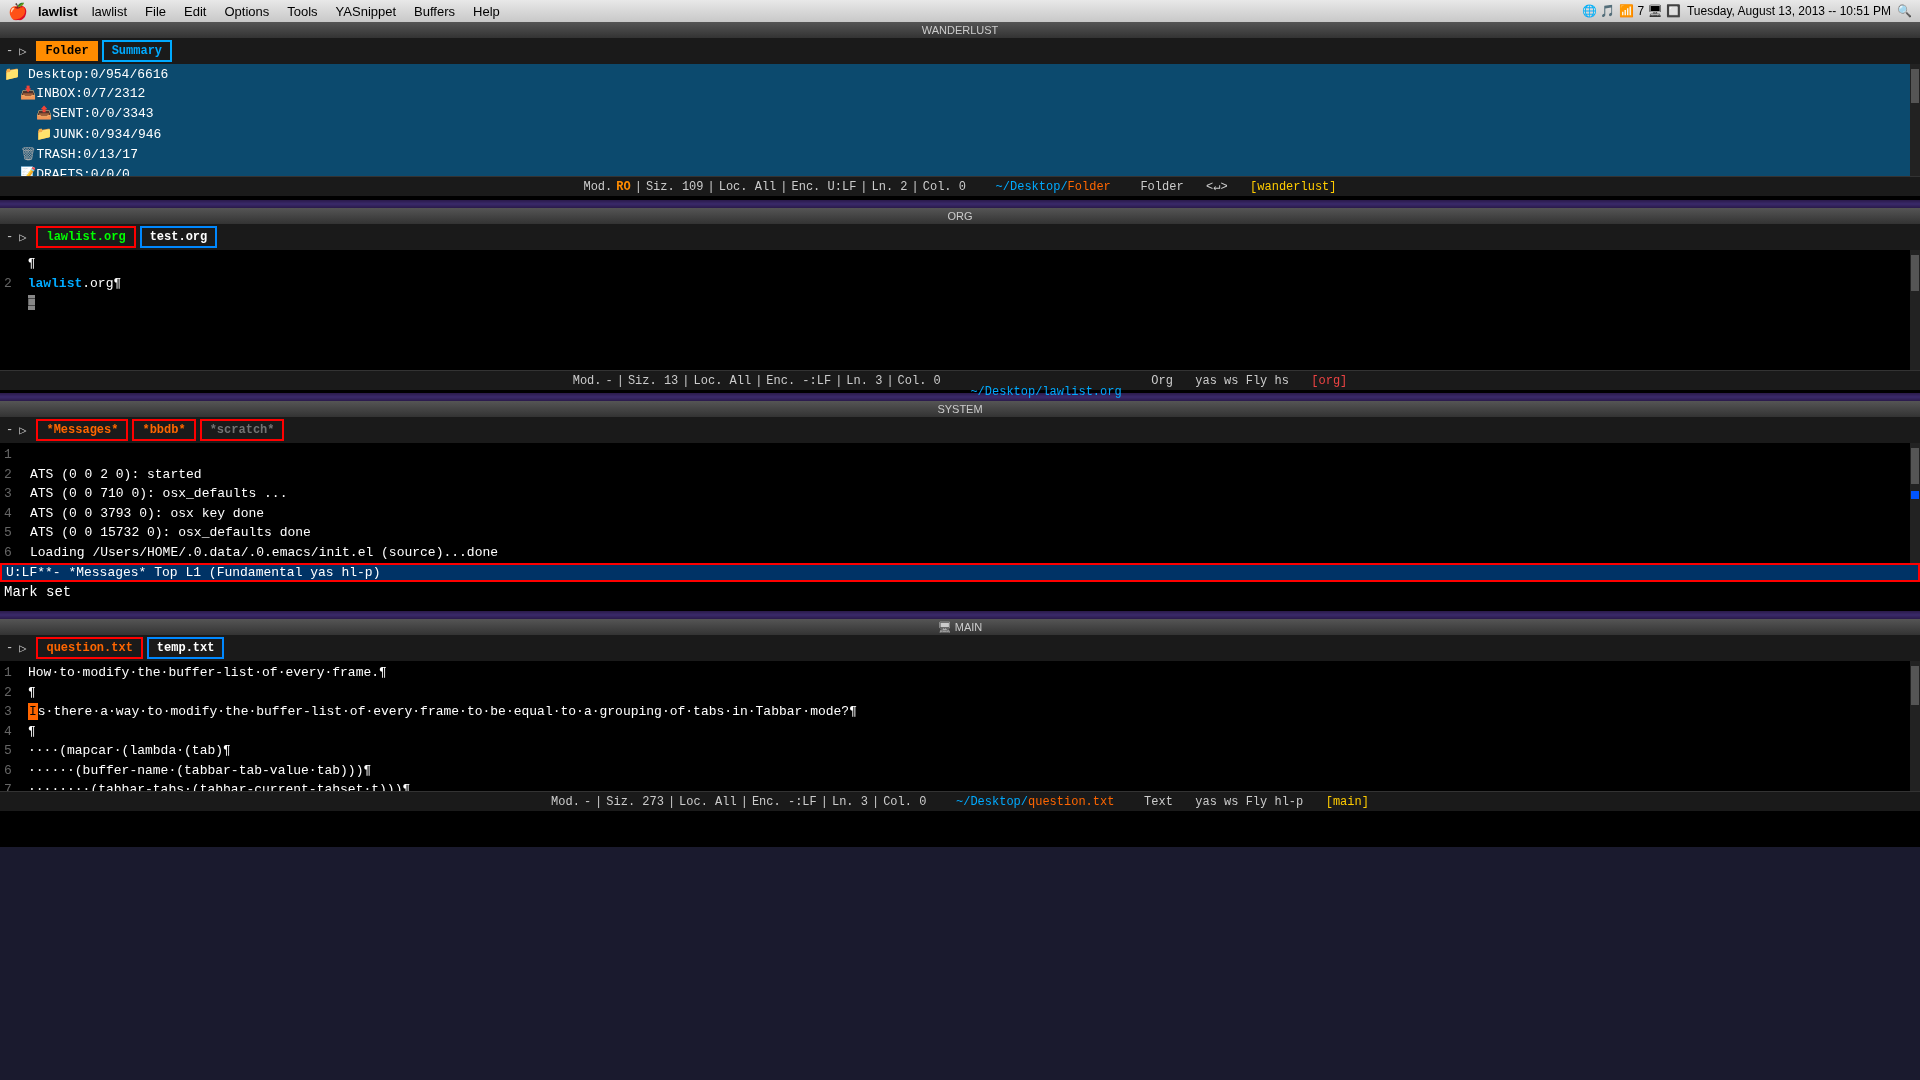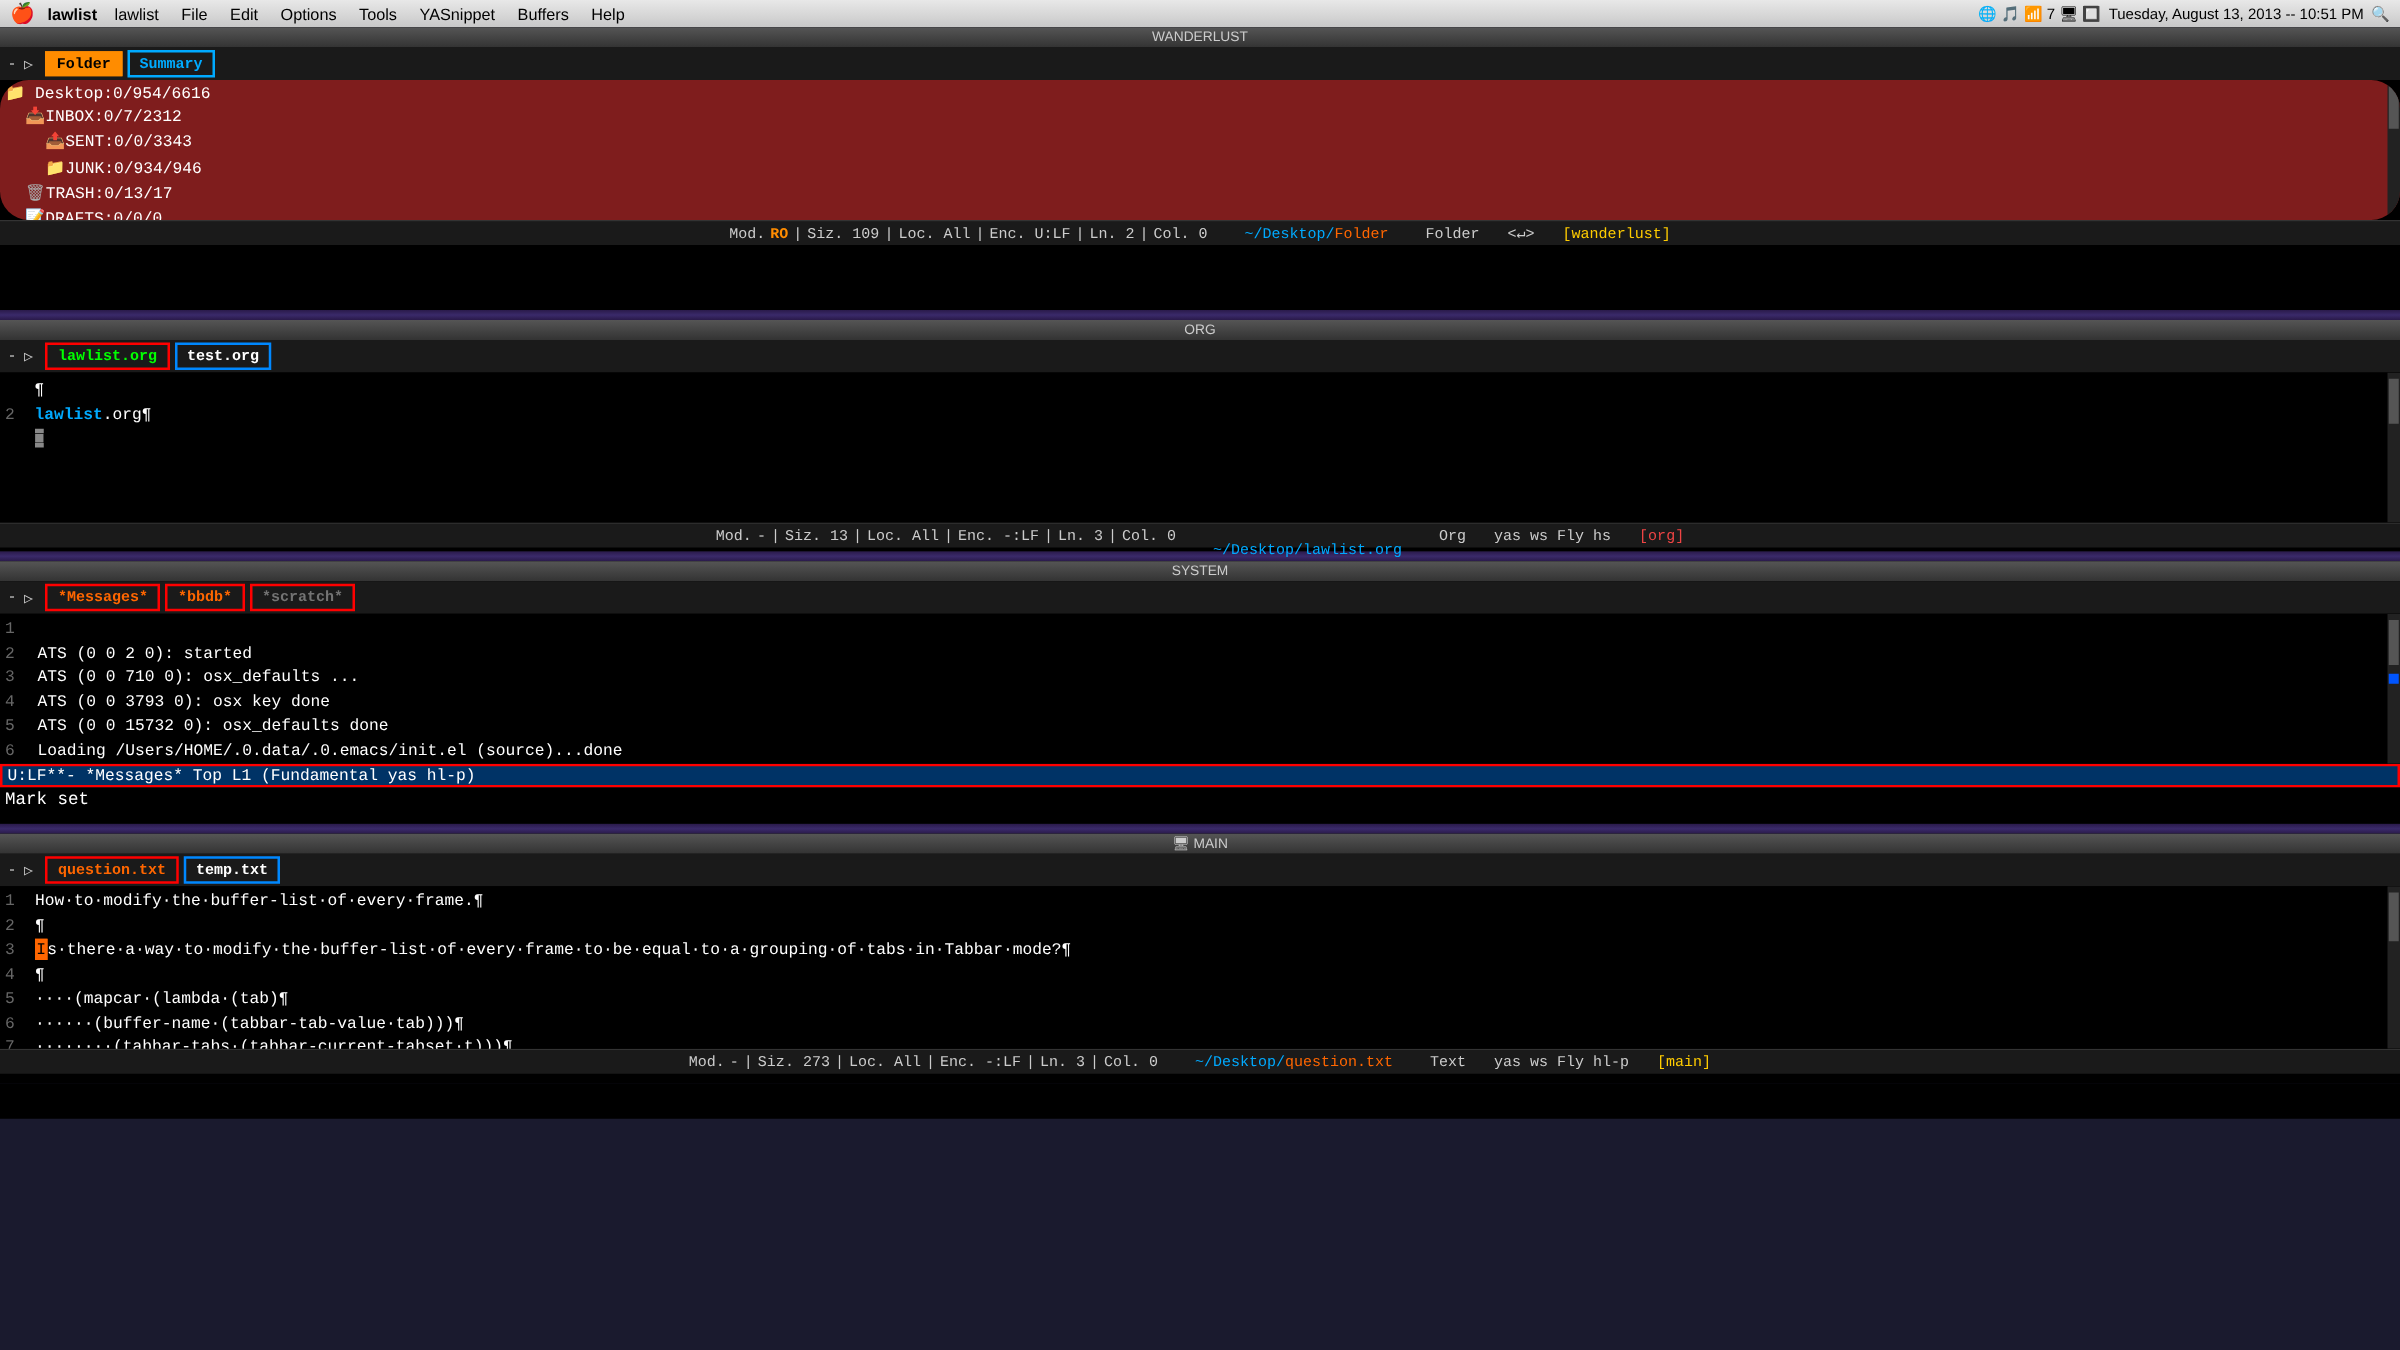--- a/index.html
+++ b/index.html
@@ -144,26 +144,25 @@
       border: 2px solid #ff0000;
     }
     .tab-temp {
       background: transparent;
       color: #fff;
       border: 2px solid #0088ff;
     }
 
     
     .content-area {
-      background: #7f1d1d;
+      background: #0c4a6e;
       color: #fff;
       padding: 2px 4px;
       font-size: 13px;
       line-height: 1.4;
-      border-radius: 23px;
     }
 
     
     .status-bar {
       background: #1a1a1a;
       color: #ccc;
       height: 20px;
       line-height: 20px;
       padding: 0 0;
       font-size: 12px;
@@ -276,21 +275,21 @@
   <span class="menubar-item">YASnippet</span>
   <span class="menubar-item">Buffers</span>
   <span class="menubar-item">Help</span>
   <div class="menubar-right">
     <span>🌐 🎵 📶 7 🖥 🔲</span>
     <span>Tuesday, August 13, 2013 -- 10:51 PM</span>
     <span>🔍</span>
   </div>
 </div>
 
-<div class="panel" style="height:226px;">
+<div class="panel" style="height:178px;">
   <div class="panel-titlebar">
     <div class="window-controls">
       <div class="wc wc-red"></div>
       <div class="wc wc-yellow"></div>
       <div class="wc wc-green"></div>
     </div>
     <span>WANDERLUST</span>
   </div>
   <div class="tab-bar">
     <div class="tab-nav">

